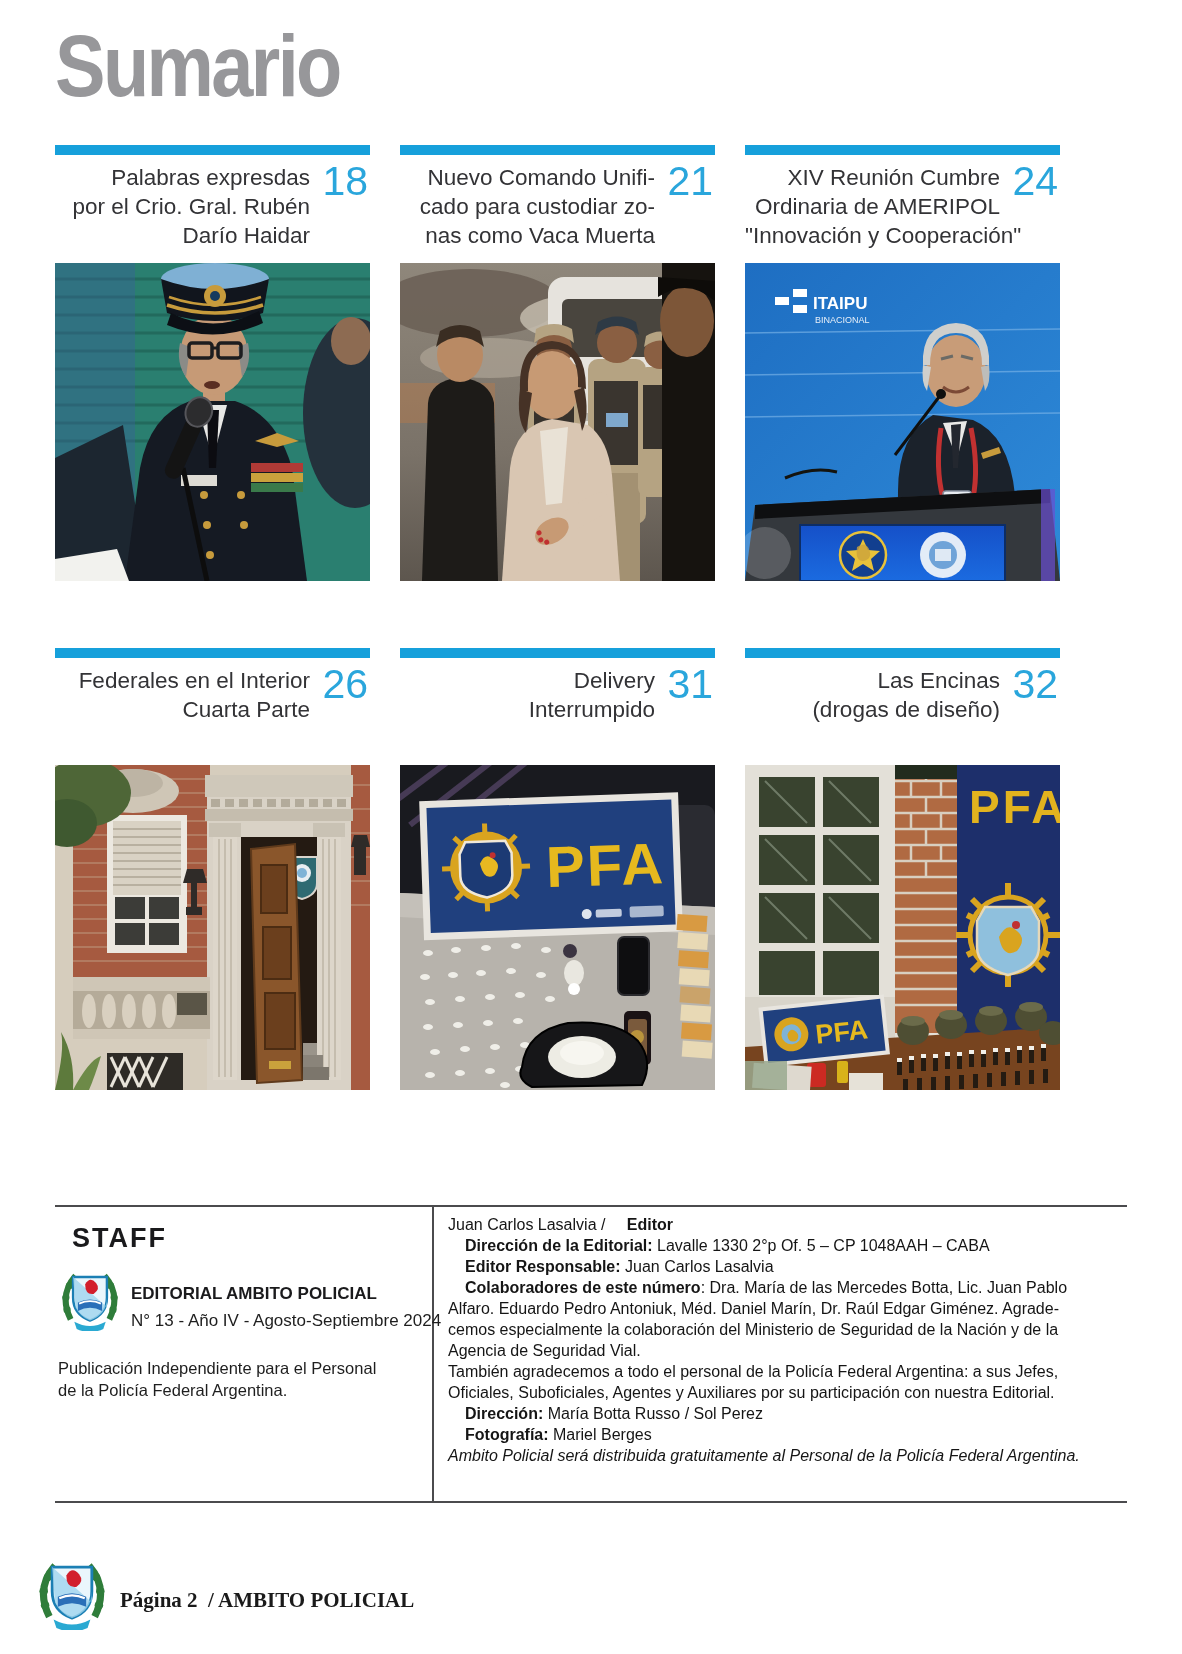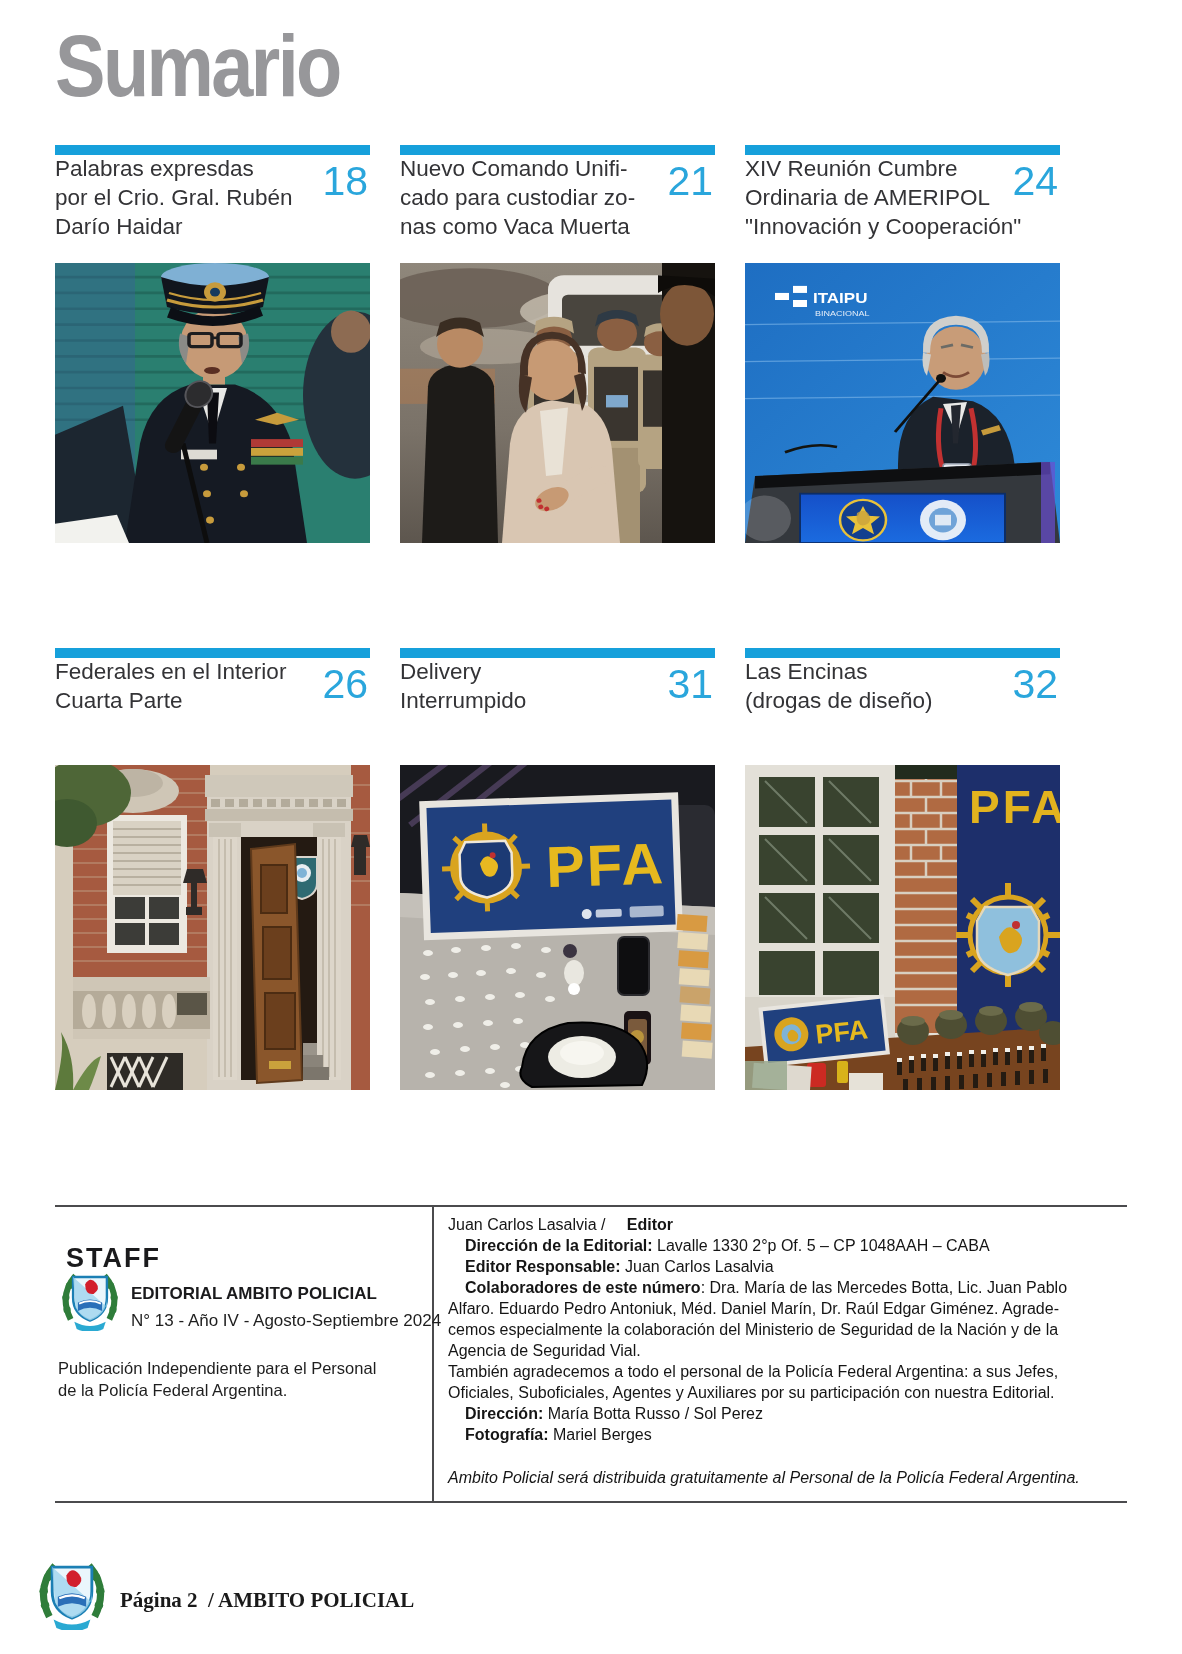--- a/index.html
+++ b/index.html
@@ -4,45 +4,45 @@
 <style>
   html,body{margin:0;padding:0;background:#ffffff;}
   .page{position:relative;width:1182px;height:1654px;background:#fff;overflow:hidden;
         font-family:"Liberation Sans",sans-serif;color:#2d2d2f;}
   .main-title{position:absolute;left:55px;top:22px;font-size:88px;font-weight:bold;
         color:#97979a;letter-spacing:-3px;transform:scaleX(.86);transform-origin:left top;
         line-height:1;}
   
   .card{position:absolute;width:315px;}
   .bar{height:10px;background:#16a0db;}
-  .card-head{position:relative;min-height:95px;}
+  .card-head{position:relative;padding-top:9px;min-height:95px;text-align:right;}
   .card-title{font-size:22.5px;line-height:1.28;color:#333336;white-space:pre;max-width:255px;}
   .card-page{position:absolute;right:2px;top:6px;font-size:41px;color:#2aa6dc;line-height:1;}
   .photo{position:absolute;left:0;width:315px;overflow:hidden;}
-  .r1 .photo{top:118px;height:280px;}
+  .r1 .photo{top:118px;height:318px;}
   .r2 .photo{top:117px;height:325px;}
   .photo svg{display:block;width:100%;height:100%;}
   
   .staff{position:absolute;left:55px;top:1205px;width:1072px;height:298px;
          border-top:2px solid #4b4b4d;border-bottom:2px solid #4b4b4d;box-sizing:border-box;}
   .staff-vrule{position:absolute;left:377px;top:0;width:2px;height:100%;background:#4b4b4d;}
-  .staff-left{position:absolute;left:11px;top:0;width:360px;margin-top:20px;}
+  .staff-left{position:absolute;left:17px;top:0;width:360px;}
   .staff-heading{margin-top:16px;font-size:27px;font-weight:bold;letter-spacing:2px;color:#1a1a1c;}
   .staff-logo-row{position:absolute;top:62px;left:6px;display:flex;align-items:flex-end;}
   .crest-small{width:58px;height:62px;flex:0 0 auto;}
   .staff-logo-text{margin-left:12px;}
   .staff-editorial{font-size:17px;font-weight:bold;color:#1a1a1c;margin-bottom:7px;}
   .staff-issue{font-size:17px;color:#1e1e1e;}
   .staff-note{position:absolute;top:150px;left:3px;font-size:16.5px;line-height:1.35;
               color:#1e1e1e;white-space:pre-line;}
   .staff-right{position:absolute;left:393px;top:7px;width:672px;font-size:16px;
                line-height:21px;color:#151515;}
   .sline span{white-space:pre-line;}
   .b{font-weight:bold;padding-left:17px;}
-  .dist-note{margin-top:22px;font-style:italic;}
+  .dist-note{margin-top:0;font-style:italic;}
   
   .footer-logo{position:absolute;left:38px;top:1558px;width:68px;height:72px;}
   .footer-text{position:absolute;left:120px;top:1588px;font-family:"Liberation Serif",serif;
                font-weight:bold;font-size:21px;color:#1a1a1a;white-space:pre;}
 </style>
 </head>
 <body>
 
 <div class="page">
 

